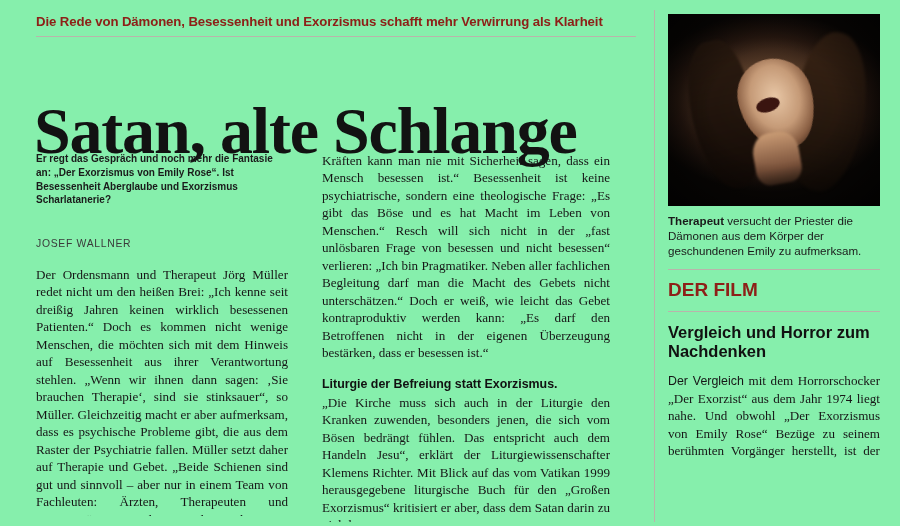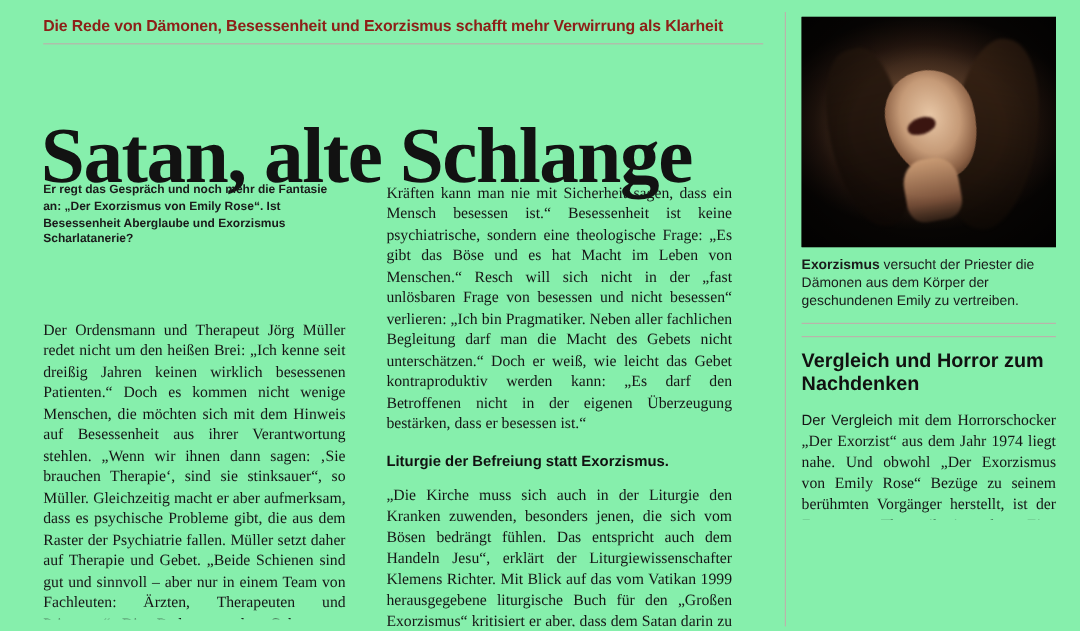--- a/index.html
+++ b/index.html
@@ -105,21 +105,21 @@
     height: 370px;
     overflow: hidden;
   }
   .subhead {
     font-family: "Liberation Sans", sans-serif;
     font-weight: bold;
     font-size: 12.4px;
     line-height: 1.3;
     color: #111;
     margin-top: 14px;
-    margin-bottom: 12px;
+    margin-bottom: 2px;
   }
 
   
   .vrule {
     position: absolute;
     left: 654px;
     top: 10px;
     width: 1px;
     height: 512px;
     background: #b9b4ab;
@@ -254,20 +254,21 @@
 <body>
 
 <div class="page">
 
   <div class="kicker">Die Rede von Dämonen, Besessenheit und Exorzismus schafft mehr Verwirrung als Klarheit</div>
   <div class="kicker-rule"></div>
 
   <h1 class="headline">Satan, alte Schlange</h1>
 
   <div class="lead">Er regt das Gespräch und noch mehr die Fantasie an: „Der Exorzismus von Emily Rose“. Ist Besessenheit Aberglaube und Exorzismus Scharlatanerie?</div>
+  <div class="byline">JOSEF WALLNER</div>
 
   <div class="col" id="col1">
     <p>Der Ordensmann und Therapeut Jörg Müller redet nicht um den heißen Brei: „Ich kenne seit dreißig Jahren keinen wirklich besessenen Patienten.“ Doch es kommen nicht wenige Menschen, die möchten sich mit dem Hinweis auf Besessenheit aus ihrer Verantwortung stehlen. „Wenn wir ihnen dann sagen: ‚Sie brauchen Therapie‘, sind sie stinksauer“, so Müller. Gleichzeitig macht er aber aufmerksam, dass es psychische Probleme gibt, die aus dem Raster der Psychiatrie fallen. Müller setzt daher auf Therapie und Gebet. „Beide Schienen sind gut und sinnvoll – aber nur in einem Team von Fachleuten: Ärzten, Therapeuten und Priestern.“ Die Bedeutung des Gebets um Heilung unterstreicht er nachdrücklich, von</p>
   </div>
 
   <div class="col" id="col2">
     <p>Kräften kann man nie mit Sicherheit sagen, dass ein Mensch besessen ist.“ Besessenheit ist keine psychiatrische, sondern eine theologische Frage: „Es gibt das Böse und es hat Macht im Leben von Menschen.“ Resch will sich nicht in der „fast unlösbaren Frage von besessen und nicht besessen“ verlieren: „Ich bin Pragmatiker. Neben aller fachlichen Begleitung darf man die Macht des Gebets nicht unterschätzen.“ Doch er weiß, wie leicht das Gebet kontraproduktiv werden kann: „Es darf den Betroffenen nicht in der eigenen Überzeugung bestärken, dass er besessen ist.“</p>
     <div class="subhead">Liturgie der Befreiung statt Exorzismus.</div>
     <p>„Die Kirche muss sich auch in der Liturgie den Kranken zuwenden, besonders jenen, die sich vom Bösen bedrängt fühlen. Das entspricht auch dem Handeln Jesu“, erklärt der Liturgiewissenschafter Klemens Richter. Mit Blick auf das vom Vatikan 1999 herausgegebene liturgische Buch für den „Großen Exorzismus“ kritisiert er aber, dass dem Satan darin zu viel der</p>
   </div>
@@ -280,25 +281,26 @@
       <div class="bg"></div>
       <div class="hair-l"></div>
       <div class="hair-r"></div>
       <div class="face"></div>
       <div class="mouth"></div>
       <div class="neck"></div>
       <div class="vig"></div>
     </div>
 
     <div class="caption">
-      <b>Exorzismus</b><span> versucht der Priester die Dämonen aus dem Körper der geschundenen Emily zu vertreiben.</span>
+      <b>Therapeut</b><span> versucht der Priester die Dämonen aus dem Körper der geschundenen Emily zu aufmerksam.</span>
     </div>
 
     <div class="rail-rule"></div>
 
+    <div class="section-title">DER FILM</div>
 
     <div class="rail-rule2"></div>
 
     <div class="rail-head">Vergleich und Horror zum Nachdenken</div>
 
     <div class="rail-body">
       <b>Der Vergleich</b><span> mit dem Horrorschocker „Der Exorzist“ aus dem Jahr 1974 liegt nahe. Und obwohl „Der Exorzismus von Emily Rose“ Bezüge zu seinem berühmten Vorgänger herstellt, ist der Zugang zur Thematik ein anderer. Eine junge Frau ist in</span>
     </div>
 
   </div>

